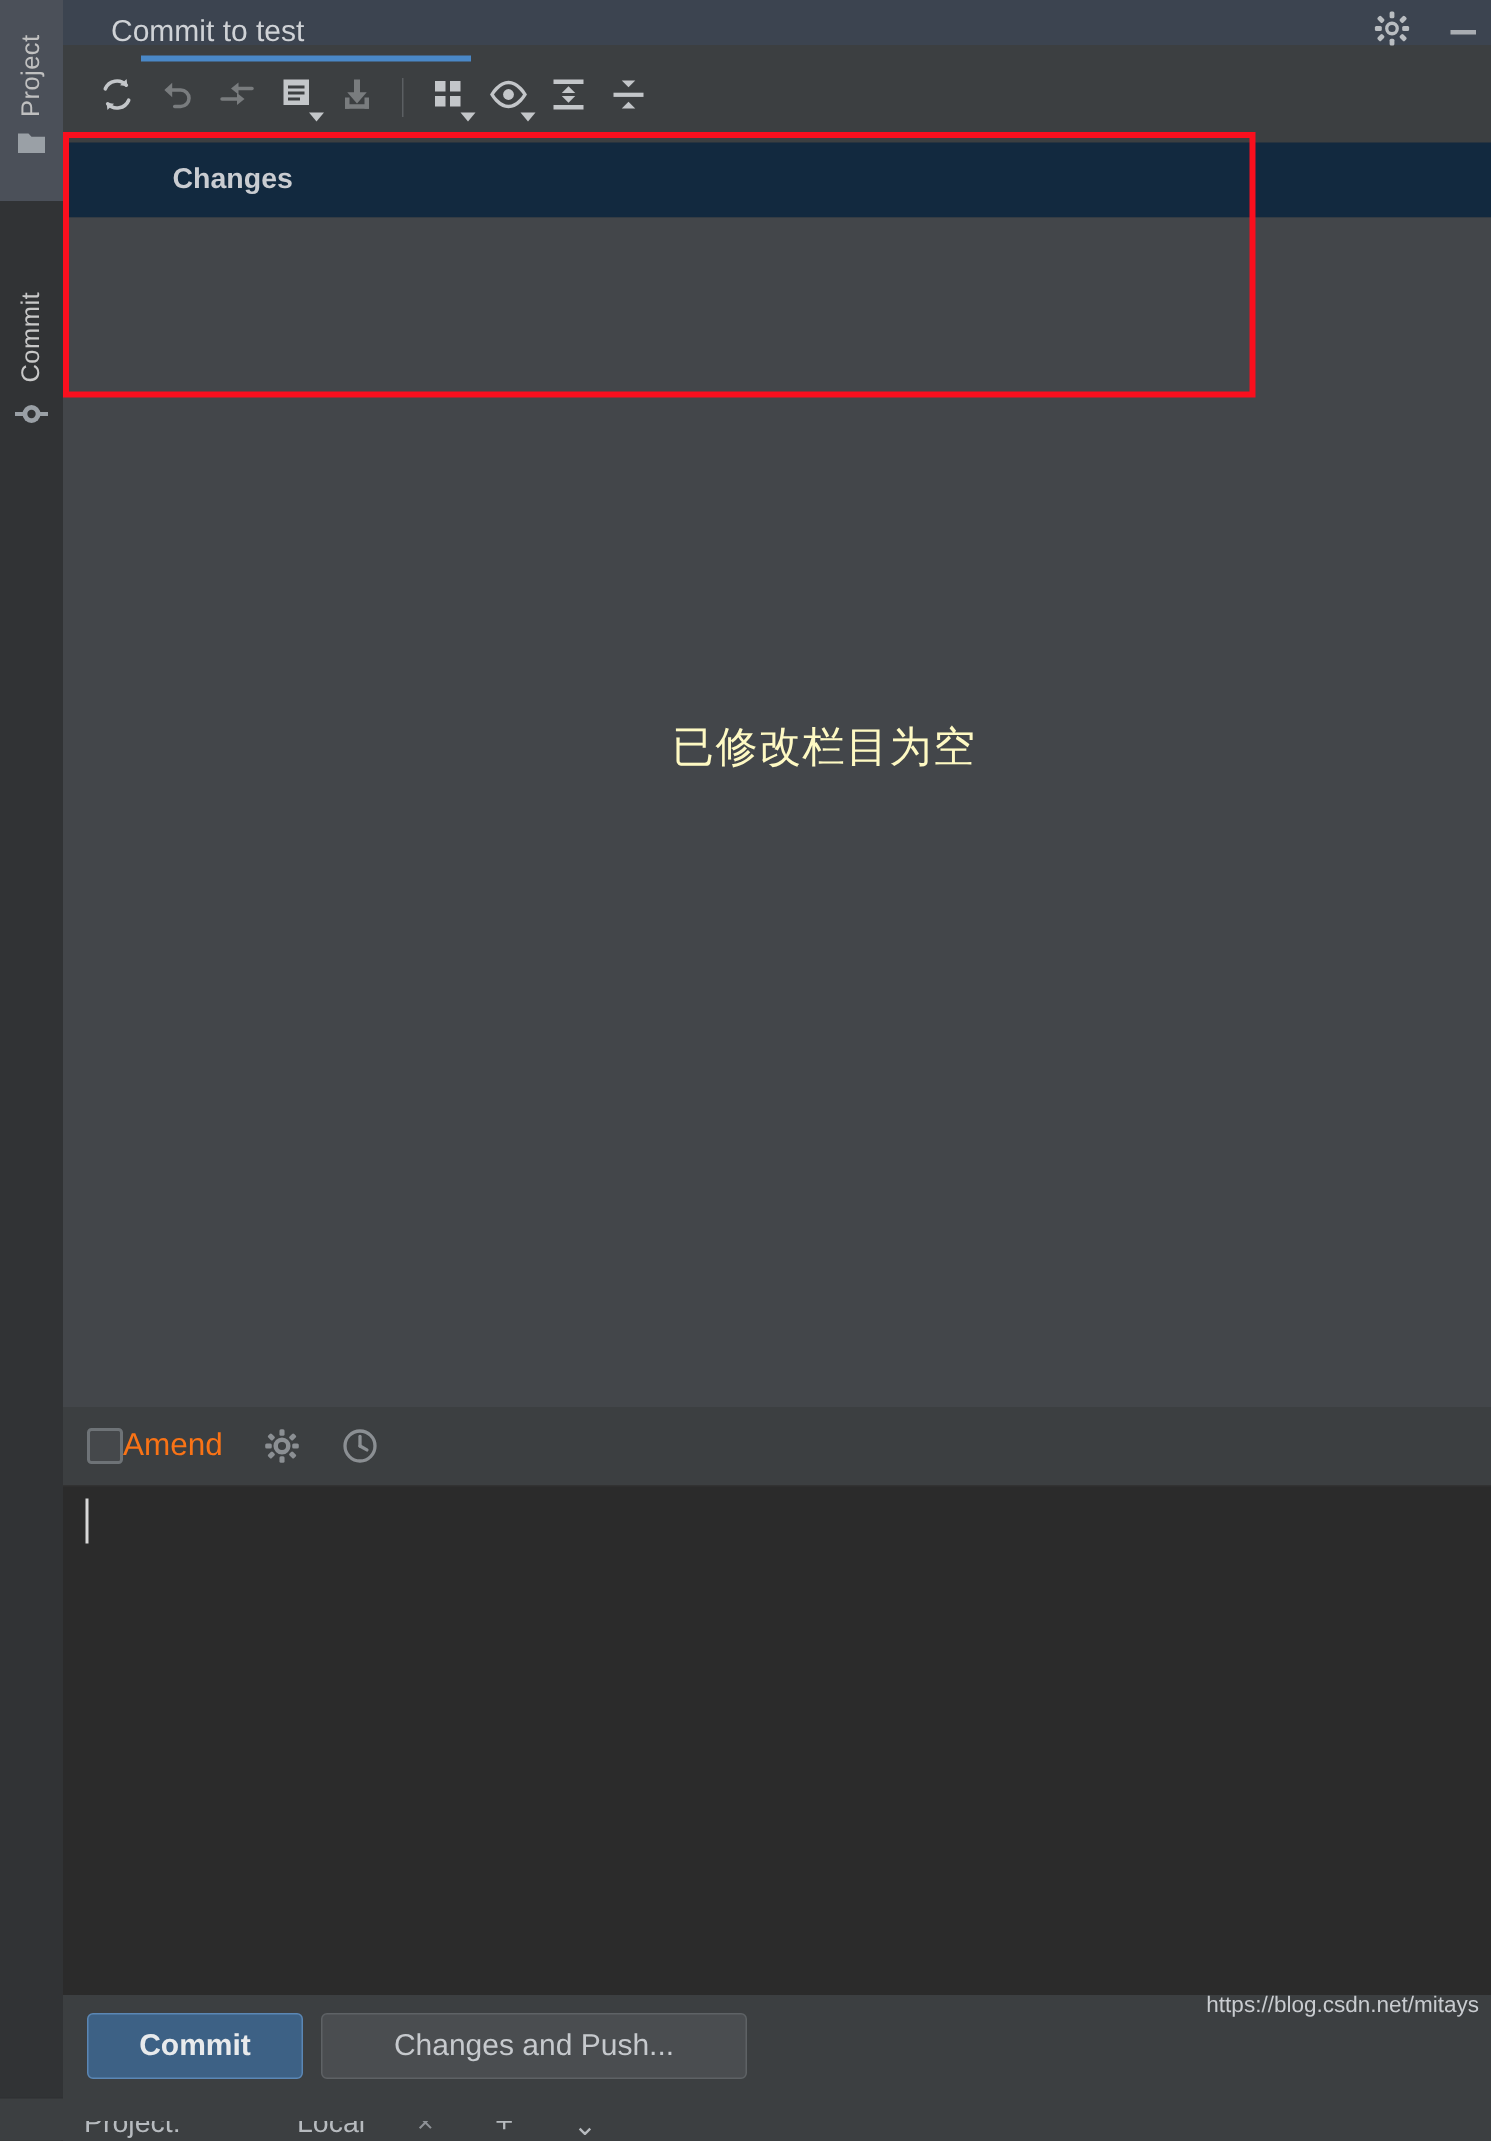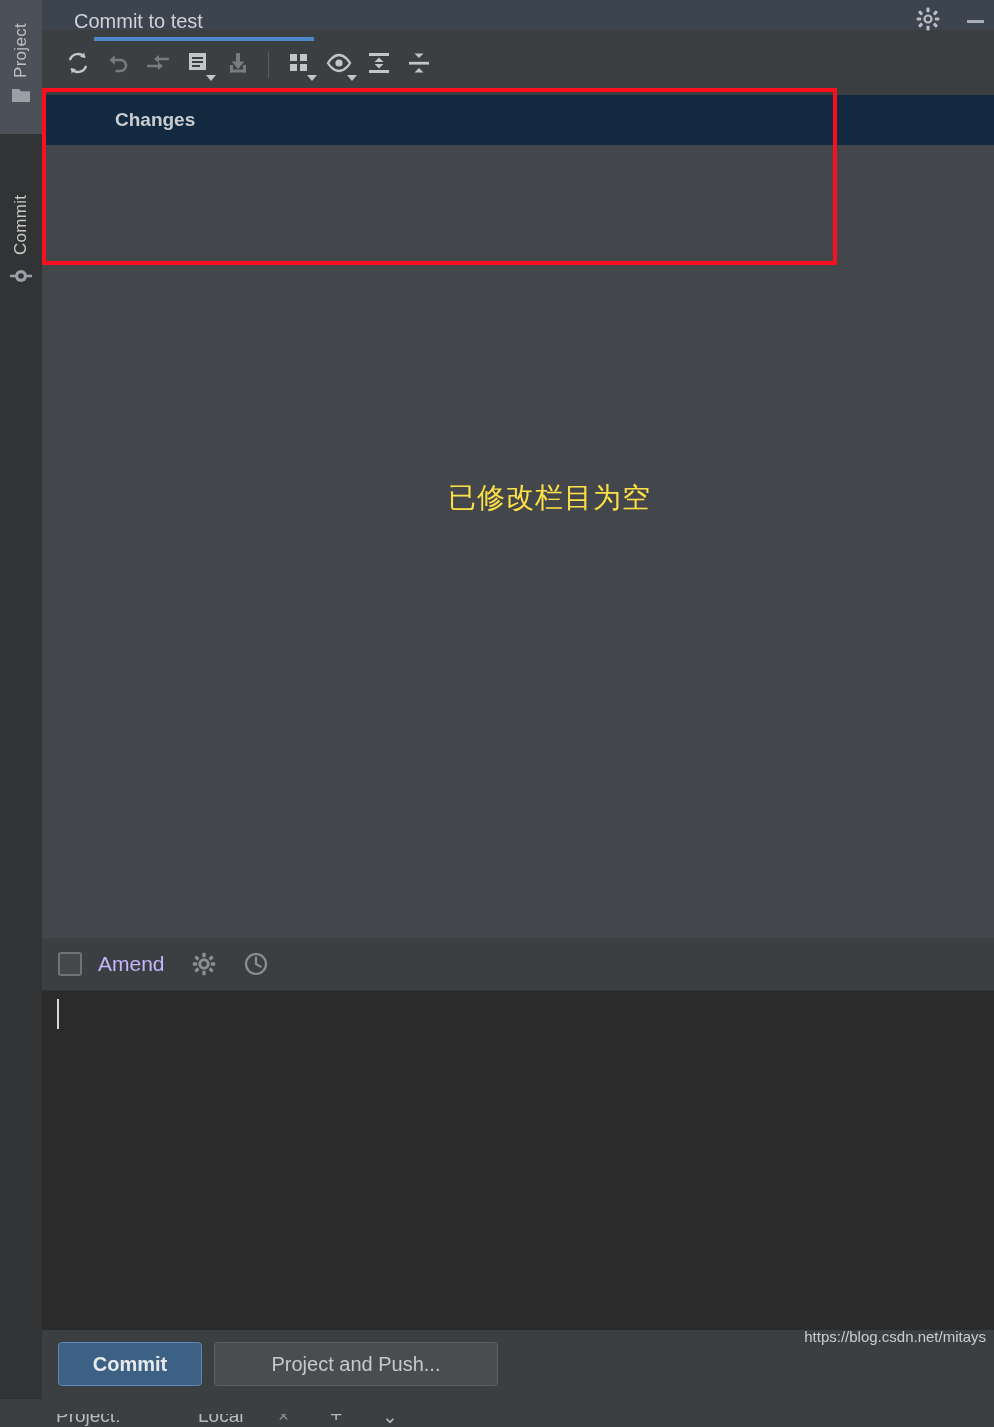--- a/index.html
+++ b/index.html
@@ -117,21 +117,21 @@
   .changes-header-title {
     font-size: 19px; font-weight: bold; color: #c9ccd1;
   }
   .changes-body {
     position: absolute; left: 42px; top: 145px;
     width: 952px; height: 793px;
     background: #43464a;
   }
   .annotation-text {
     position: absolute; left: 406px; top: 334px;
-    font-size: 28px; color: #fde047;
+    font-size: 28px; color: #fef9c3;
     letter-spacing: 1px;
     white-space: nowrap;
   }
 
   
   .annot-rect {
     position: absolute; left: 42px; top: 88px;
     width: 795px; height: 177px;
     border: 4px solid #fa0f1e;
     pointer-events: none;
@@ -145,22 +145,21 @@
     display: flex; align-items: center;
     padding-left: 16px;
   }
   .amend-checkbox {
     width: 24px; height: 24px;
     border: 2px solid #6e7377;
     border-radius: 3px;
     background: #45484b;
   }
   .amend-label {
-    margin-left: 16px;
-    font-size: 21px; color: #c4b5fd;
+    font-size: 21px; color: #f97316;
   }
   .amend-icon { margin-left: 26px; width: 26px; height: 26px; display:block; }
 
   
   .msg-area {
     position: absolute; left: 42px; top: 990px;
     width: 952px; height: 340px;
     background: #2b2b2b;
     border-top: 1px solid #323232;
   }
@@ -444,21 +443,21 @@
   <div class="msg-area">
     <span class="caret-bar"></span>
 
   </div>
 
   <div class="btn-row">
     <div class="btn btn-primary">
       <span>Commit</span>
     </div>
     <div class="btn btn-secondary">
-      <span>Project and Push...</span>
+      <span>Changes and Push...</span>
     </div>
   </div>
 
   <div class="bottom-strip">
     <span class="term-label">Project:</span>
     <span class="term-local">Local</span>
     <span class="term-close">×</span>
     <span class="term-plus">+</span>
     <span class="term-chev">⌄</span>
   </div>

